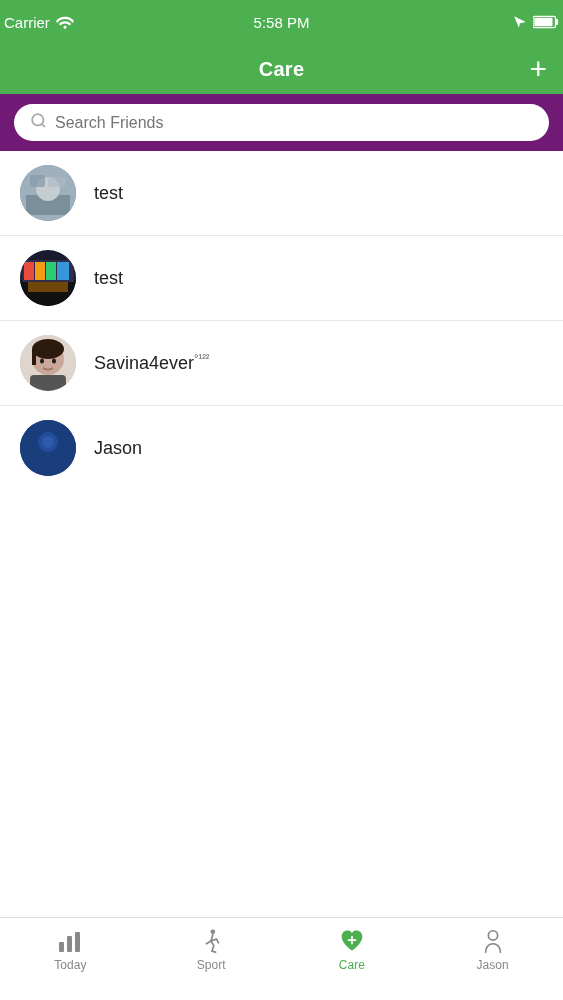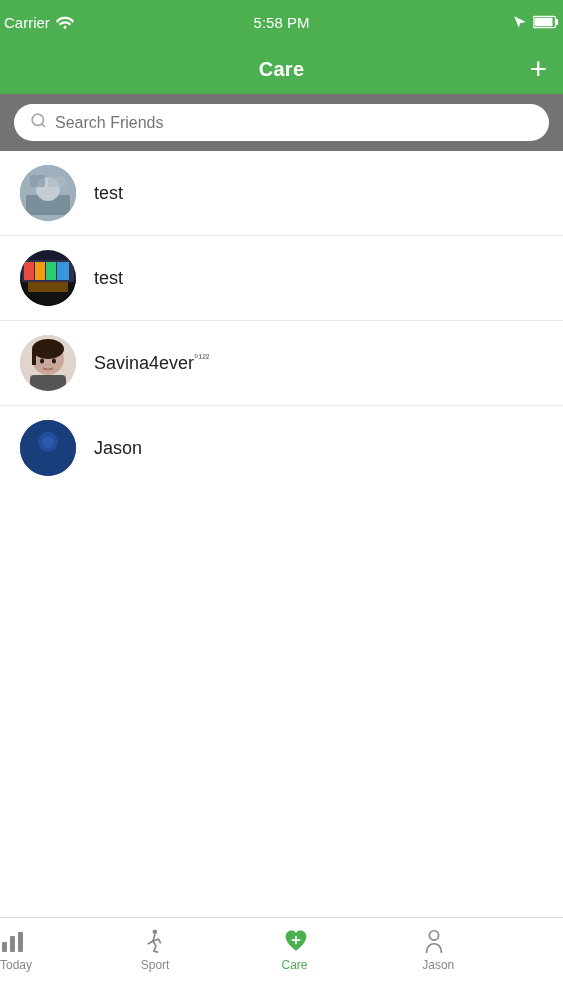--- a/index.html
+++ b/index.html
@@ -70,21 +70,21 @@
       font-size: 30px;
       font-weight: 300;
       line-height: 1;
       cursor: pointer;
       background: none;
       border: none;
     }
 
     
     .search-container {
-      background: #737373;
+      background: #701a75;
       padding: 10px 14px;
     }
     .search-bar {
       background: white;
       border-radius: 20px;
       display: flex;
       align-items: center;
       padding: 8px 16px;
       gap: 8px;
       border: none;
@@ -148,21 +148,21 @@
       background: white;
       border-top: 1px solid #ddd;
       display: flex;
       align-items: flex-start;
       padding-top: 10px;
     }
     .tab-item {
       flex: 1;
       display: flex;
       flex-direction: column;
-      align-items: flex-start;
+      align-items: center;
       gap: 4px;
       cursor: pointer;
     }
     .tab-label {
       font-size: 12px;
       color: #888;
     }
     .tab-label.active {
       color: #4CAF50;
     }

